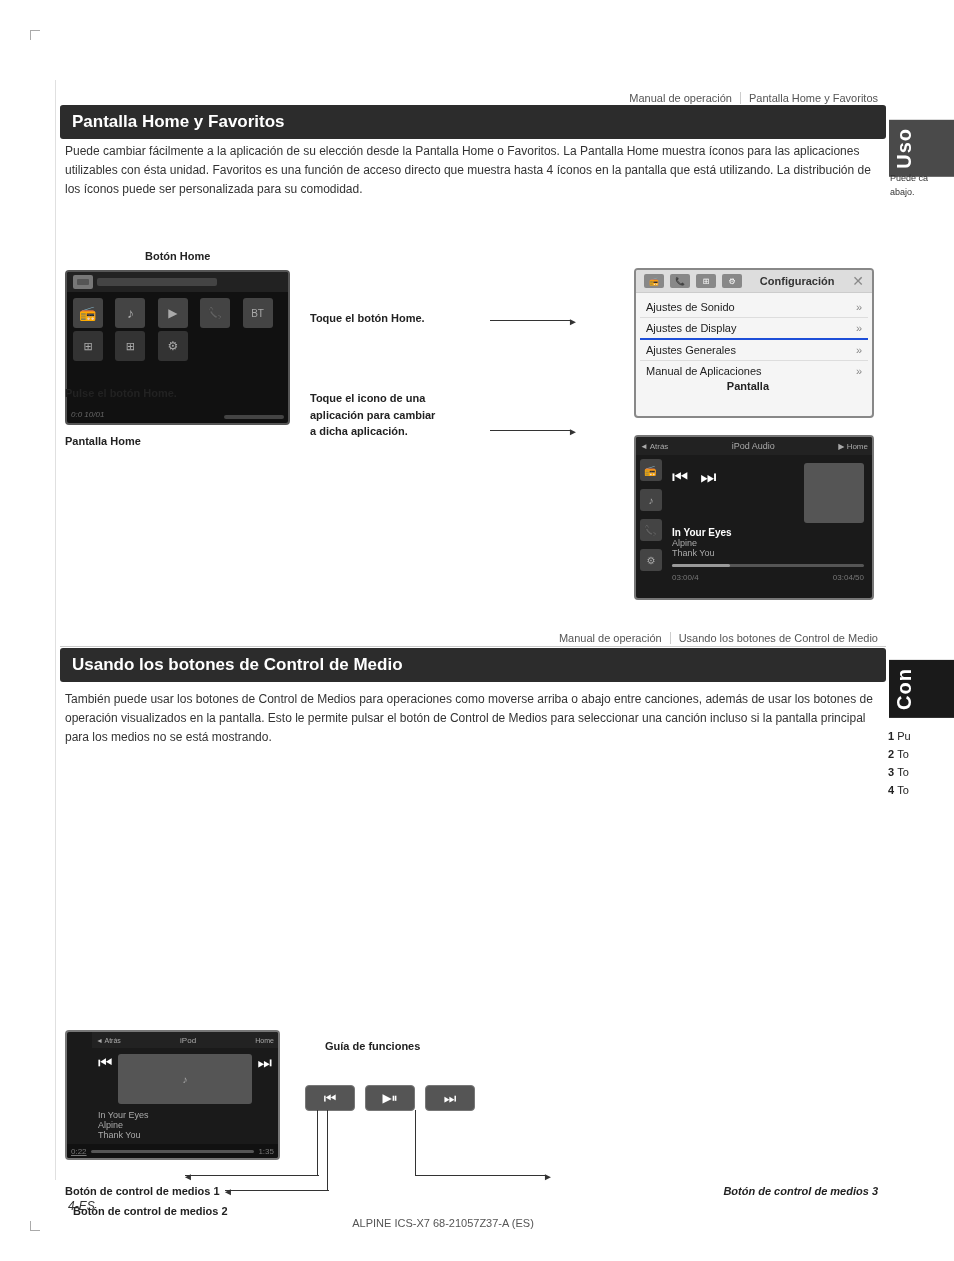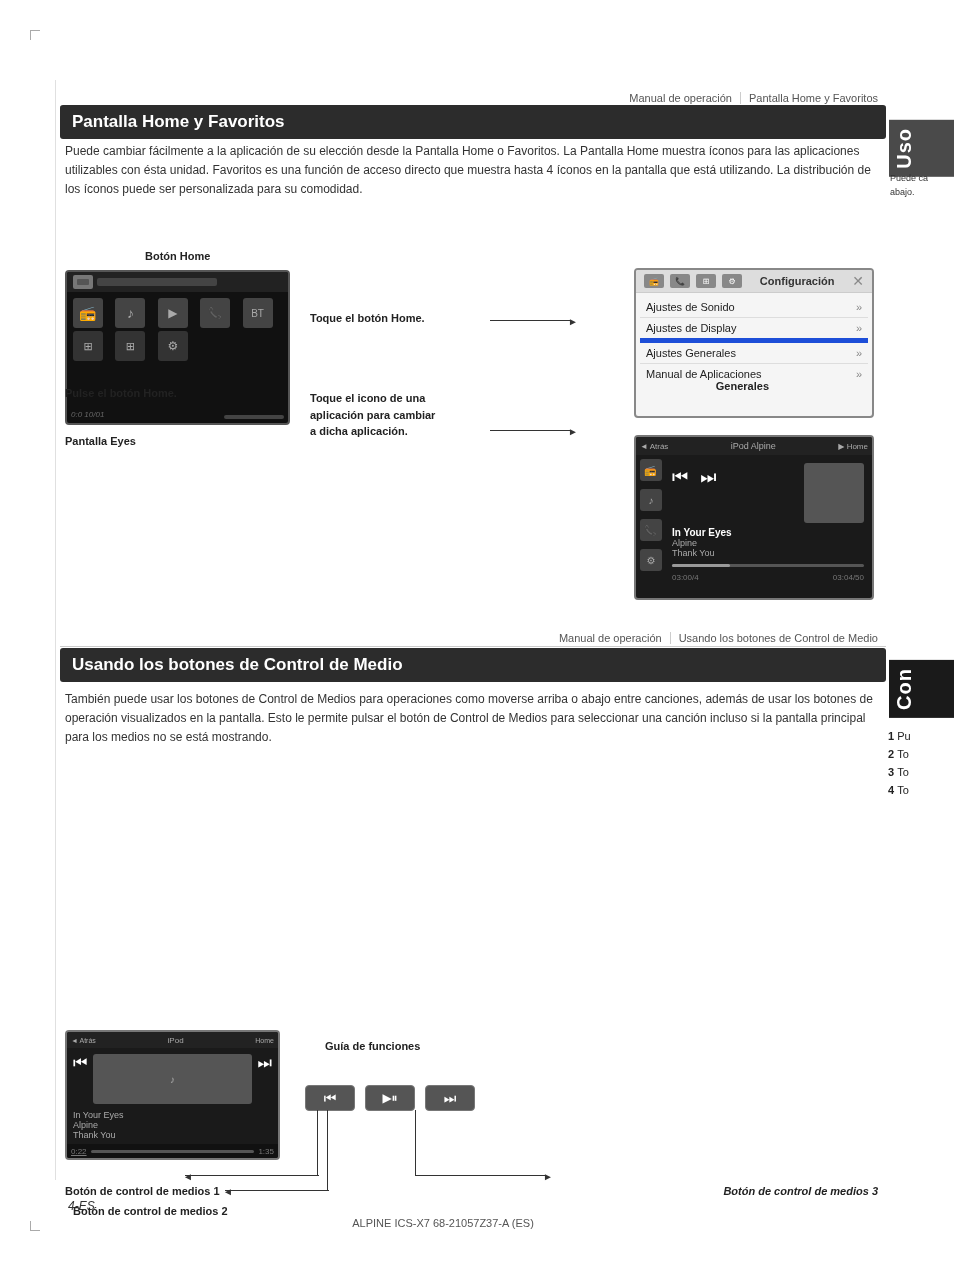--- a/index.html
+++ b/index.html
@@ -231,51 +231,51 @@
       <div style="width:20px;height:14px;background:#888;border-radius:2px;font-size:8px;color:#fff;display:flex;align-items:center;justify-content:center;">⚙</div>
     </div>
     <div style="font-size:11px;font-weight:bold;color:#333;">Configuración</div>
     <div style="font-size:14px;color:#888;cursor:pointer;">✕</div>
   </div>
   <div style="padding:4px;">
     <div style="display:flex;justify-content:space-between;padding:4px 6px;border-bottom:1px solid #ddd;font-size:11px;">
       <span>Ajustes de Sonido</span>
         <span style="color:#888;">»</span>
     </div>
-    <div style="display:flex;justify-content:space-between;padding:4px 6px;border-bottom:5px solid #1d4ed8;font-size:11px;">
+    <div style="display:flex;justify-content:space-between;padding:4px 6px;border-bottom:2px solid #1d4ed8;font-size:11px;">
       <span>Ajustes de Display</span>
         <span style="color:#888;">»</span>
     </div>
     <div style="display:flex;justify-content:space-between;padding:4px 6px;border-bottom:1px solid #ddd;font-size:11px;">
       <span>Ajustes Generales</span>
         <span style="color:#888;">»</span>
     </div>
     <div style="display:flex;justify-content:space-between;padding:4px 6px;font-size:11px;">
       <span>Manual de Aplicaciones</span>
         <span style="color:#888;">»</span>
     </div>
   </div>
 </div>
 
-<div style="position:absolute;top:380px;right:185px;font-size:11px;font-weight:bold;">Generales</div>
+<div style="position:absolute;top:380px;right:185px;font-size:11px;font-weight:bold;">Pantalla</div>
 
 <div style="position:absolute;top:390px;left:310px;font-size:11px;font-weight:bold;line-height:1.5;">
   Toque el icono de una<br>aplicación para cambiar<br>a dicha aplicación.
 </div>
 
 <div style="position:absolute;top:430px;left:490px;width:80px;height:1px;background:#333;"></div>
 <div style="position:absolute;top:426px;left:568px;font-size:10px;color:#333;">►</div>
 
-<div style="position:absolute;top:435px;left:65px;font-size:11px;font-weight:bold;">Pantalla Eyes</div>
+<div style="position:absolute;top:435px;left:65px;font-size:11px;font-weight:bold;">Pantalla Home</div>
 
 <div style="position:absolute;top:435px;right:80px;width:240px;height:165px;border:2px solid #777;border-radius:4px;background:#1a1a1a;overflow:hidden;">
 
   <div style="height:18px;background:#222;display:flex;align-items:center;padding:0 4px;justify-content:space-between;">
     <span style="font-size:8px;color:#aaa;">◄ Atrás</span>
-    <span style="font-size:9px;color:#aaa;">iPod Alpine</span>
+    <span style="font-size:9px;color:#aaa;">iPod Audio</span>
     <span style="font-size:8px;color:#aaa;">▶ Home</span>
   </div>
 
   <div style="position:absolute;left:4px;top:22px;display:flex;flex-direction:column;gap:8px;">
     <div style="background:#444;border-radius:3px;width:22px;height:22px;display:flex;align-items:center;justify-content:center;color:#aaa;font-size:10px;">📻</div>
     <div style="background:#444;border-radius:3px;width:22px;height:22px;display:flex;align-items:center;justify-content:center;color:#aaa;font-size:10px;">♪</div>
     <div style="background:#444;border-radius:3px;width:22px;height:22px;display:flex;align-items:center;justify-content:center;color:#aaa;font-size:10px;">📞</div>
     <div style="background:#444;border-radius:3px;width:22px;height:22px;display:flex;align-items:center;justify-content:center;color:#aaa;font-size:10px;">⚙</div>
   </div>
 
@@ -310,21 +310,21 @@
 <div class="section-header section-header-2">
   <span>Usando los botones de Control de Medio</span>
 </div>
 
 <div style="position:absolute;top:690px;left:65px;right:76px;">
   <p style="font-size:12px;line-height:1.6;color:#333;margin-bottom:14px;">También puede usar los botones de Control de Medios para operaciones como moverse arriba o abajo entre canciones, además de usar los botones de operación visualizados en la pantalla. Esto le permite pulsar el botón de Control de Medios para seleccionar una canción incluso si la pantalla principal para los medios no se está mostrando.</p>
 </div>
 
 <div style="position:absolute;top:1030px;left:65px;right:76px;height:180px;">
 
-  <div style="position:absolute;left:0;top:0;width:215px;height:130px;border:2px solid #777;border-radius:4px;background:#1a1a1a;overflow:hidden;">
+  <div style="position:absolute;left:0;top:0;width:215px;height:130px;border:2px solid #777;border-radius:4px;background:#1a1a1a;overflow:hidden;padding-left:25px;">
     <div style="height:16px;background:#222;display:flex;align-items:center;padding:0 4px;justify-content:space-between;">
       <span style="font-size:7px;color:#aaa;">◄ Atrás</span>
       <span style="font-size:8px;color:#aaa;">iPod</span>
       <span style="font-size:7px;color:#aaa;">Home</span>
     </div>
     <div style="display:flex;gap:6px;padding:6px;">
       <span style="color:#fff;font-size:16px;">⏮</span>
       <div style="flex:1;background:#555;border-radius:3px;height:50px;display:flex;align-items:center;justify-content:center;">
         <span style="color:#aaa;font-size:10px;">♪</span>
       </div>

